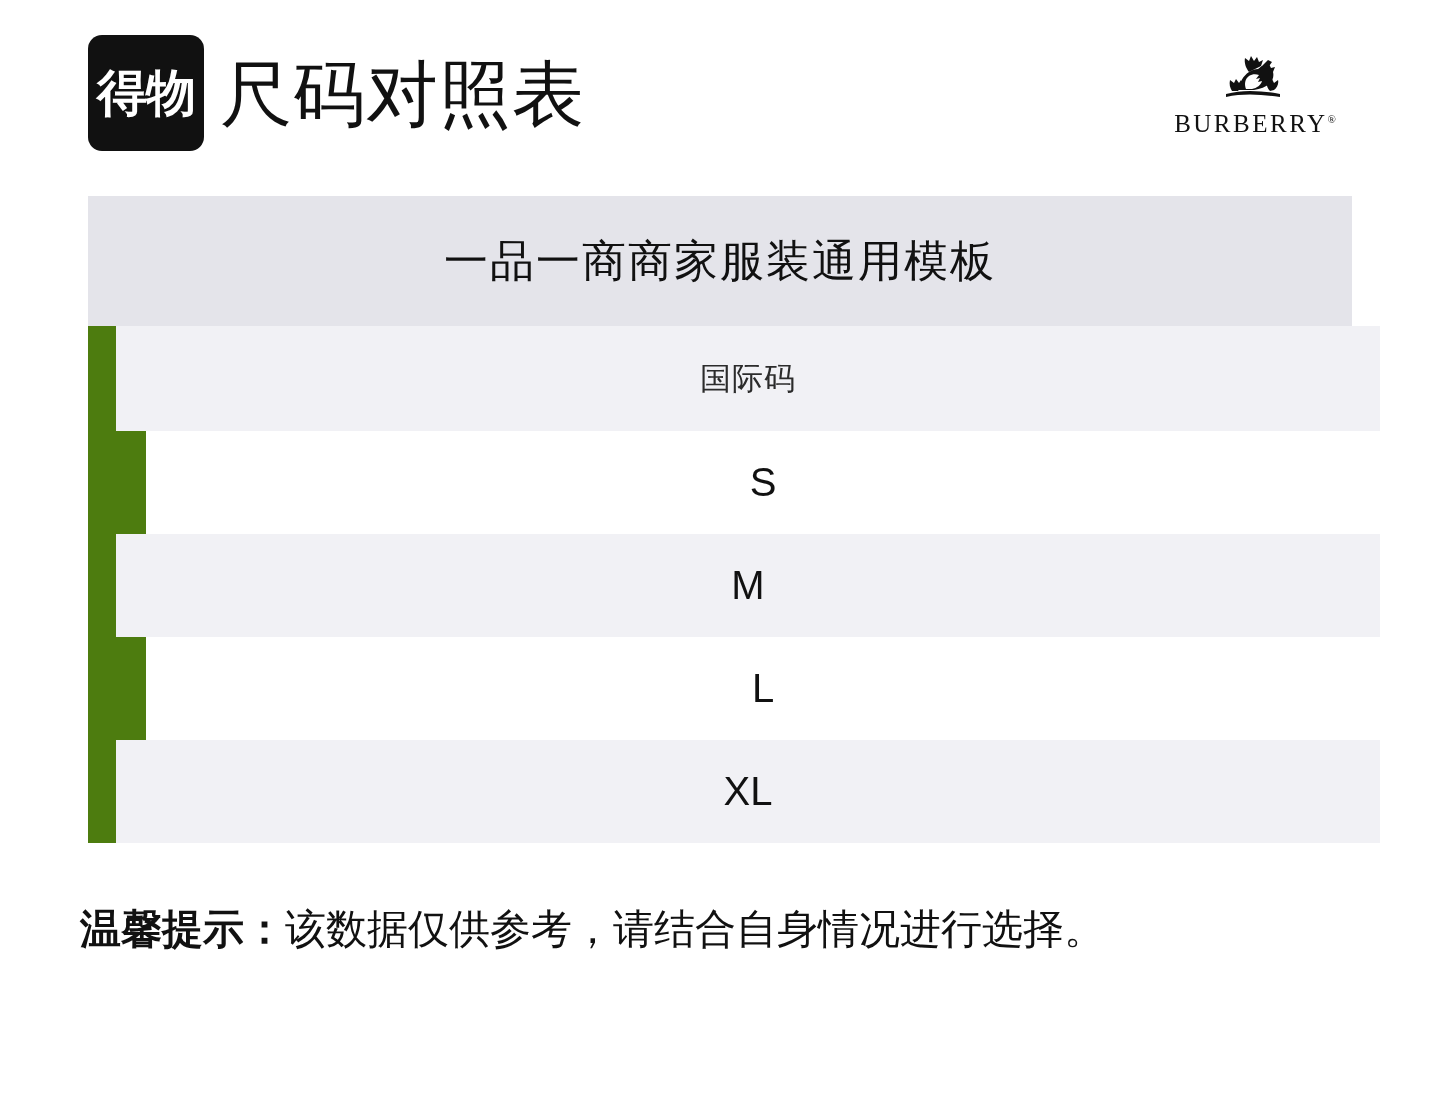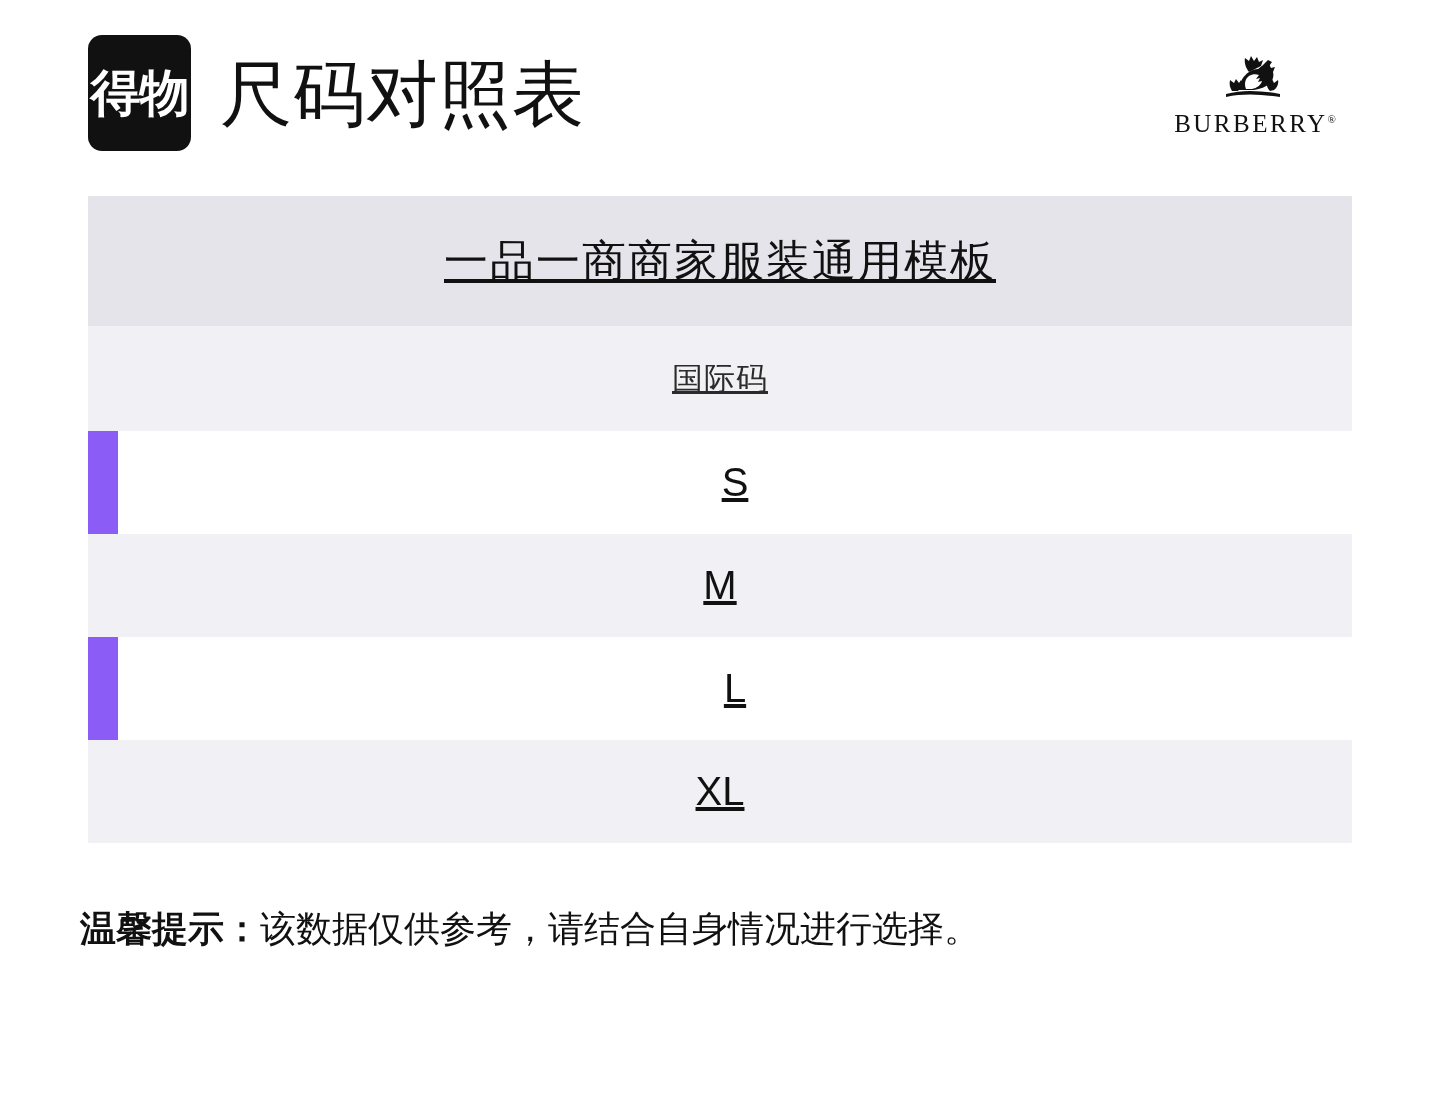--- a/index.html
+++ b/index.html
@@ -27,21 +27,21 @@
     position: absolute;
     left: 0;
     top: 0;
     width: 1440px;
     height: 190px;
   }
   .brand-badge {
     position: absolute;
     left: 88px;
     top: 35px;
-    width: 103px;
+    width: 116px;
     height: 116px;
     background: #111111;
     border-radius: 14px;
     display: flex;
     align-items: center;
     justify-content: center;
   }
   .brand-badge .badge-text {
     color: #ffffff;
     font-size: 50px;
@@ -103,21 +103,20 @@
     top: 196px;
     width: 1264px;
   }
   .row {
     width: 100%;
     box-sizing: border-box;
     display: flex;
     align-items: center;
     justify-content: center;
     text-align: right;
-    text-decoration: underline;
   }
   .row-template {
     height: 130px;
     background: #e4e4ea;
     font-size: 44px;
     letter-spacing: 2px;
     color: #111111;
   }
   .row-header {
     height: 105px;
@@ -133,30 +132,31 @@
   }
   .row-size.light {
     background: #ffffff;
     width: 1234px;
     margin-left: 30px;
   }
   .row-size.shade {
     background: #f1f1f5;
   }
   .band {
-    background: #8b5cf6;
+    background: #4d7c0f;
     width: 1264px;
+    padding-left: 28px;
   }
 
   
   .note {
     position: absolute;
     left: 80px;
     top: 900px;
-    font-size: 36px;
+    font-size: 41px;
     line-height: 58px;
     color: #111111;
     white-space: nowrap;
   }
   .note .note-label {
     font-weight: 700;
   }
   .note .note-body {
     font-weight: 400;
   }

